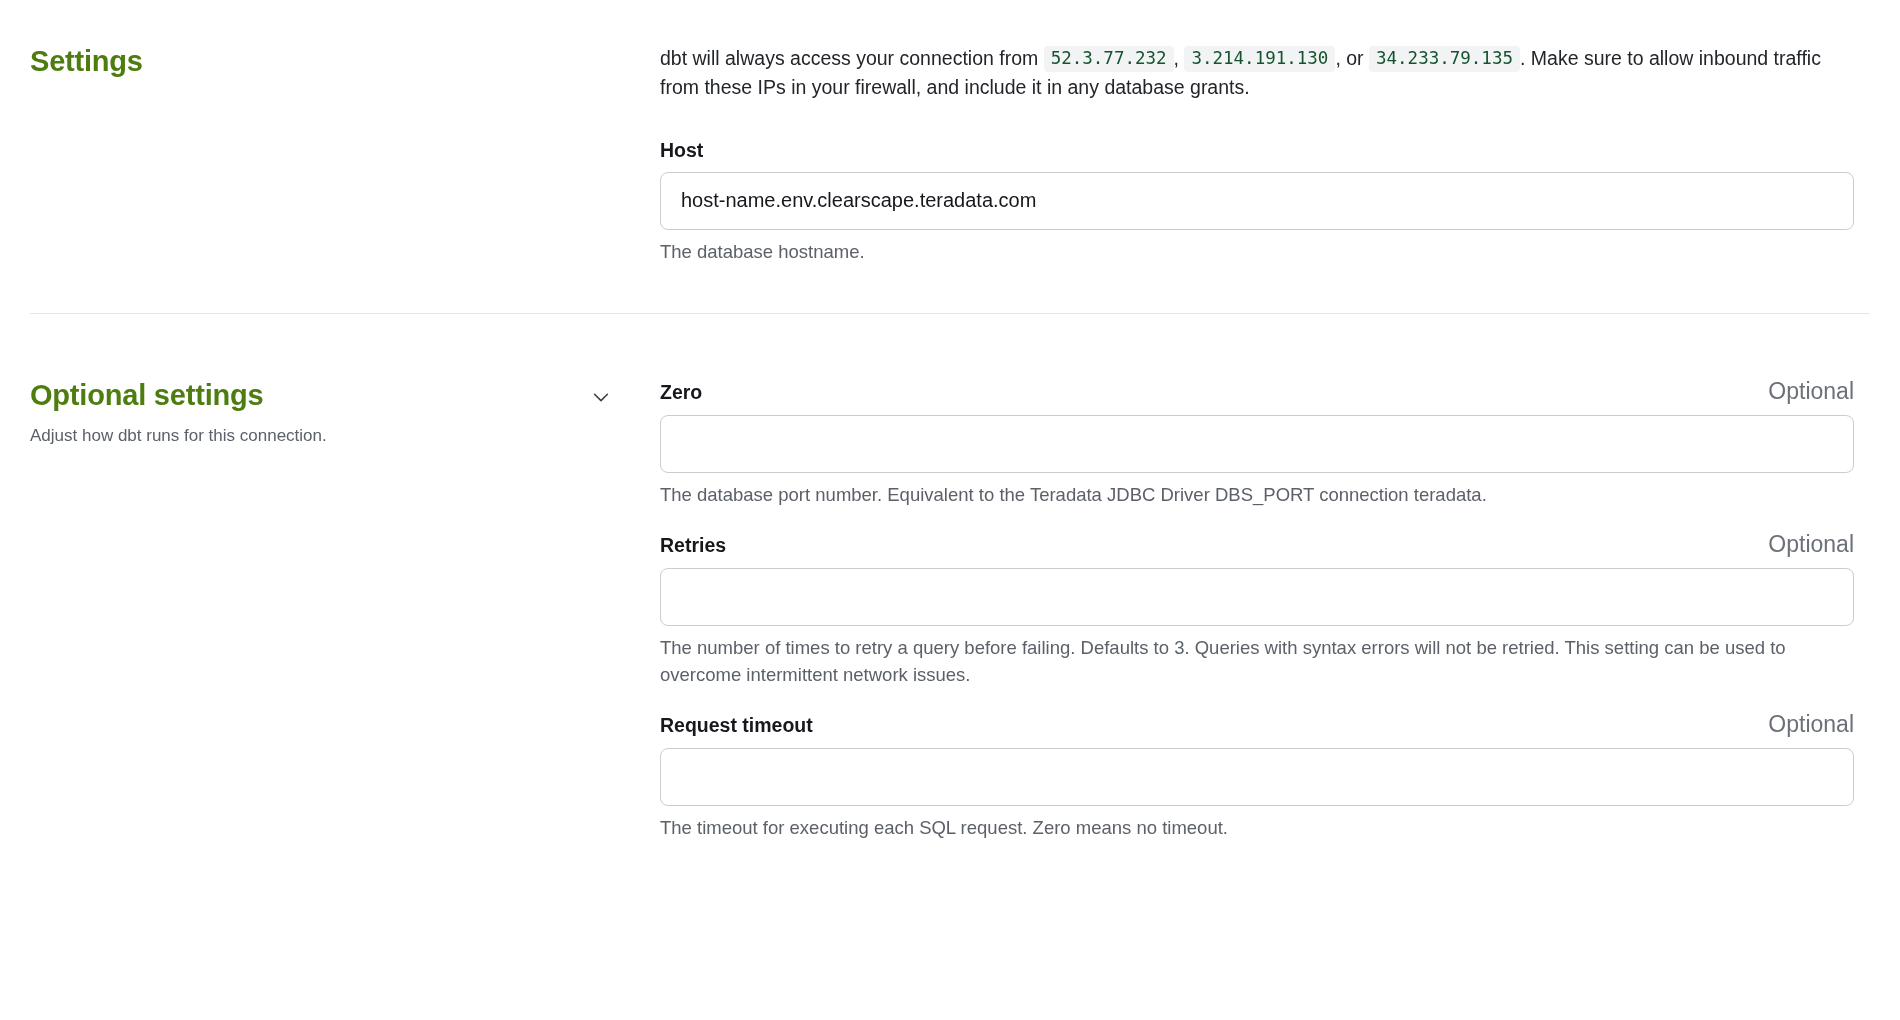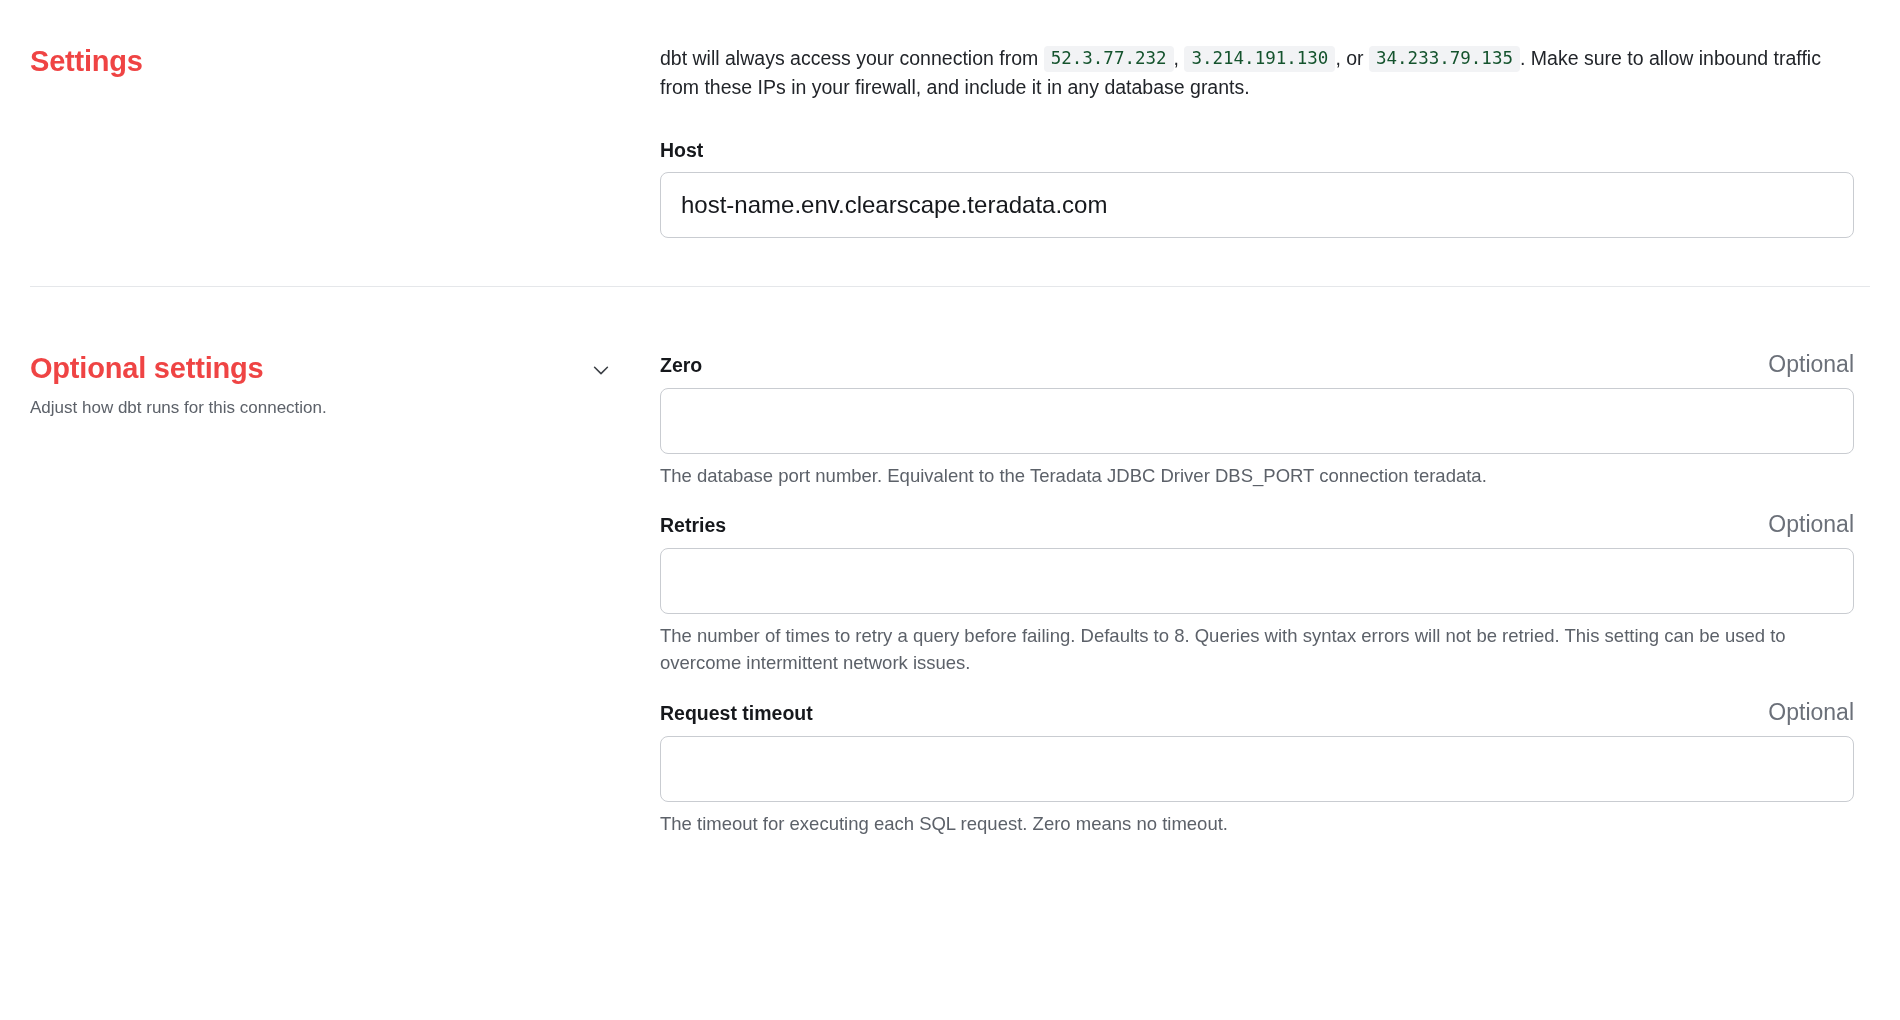--- a/index.html
+++ b/index.html
@@ -35,21 +35,21 @@
     flex: 0 0 630px;
     box-sizing: border-box;
     padding-right: 30px;
     position: relative;
   }
 
   .section-title {
     font-size: 29px;
     font-weight: 700;
     letter-spacing: -0.2px;
-    color: #ef4444;
+    color: #4d7c0f;
     margin: 0;
     line-height: 1.2;
   }
 
   .section-subtitle {
     font-size: 17px;
     color: #5c6169;
     margin-top: 12px;
     line-height: 1.35;
   }
@@ -111,26 +111,26 @@
   .field-optional {
     font-size: 23px;
     color: #6b7079;
     font-weight: 400;
   }
 
   .input {
     box-sizing: border-box;
     display: block;
     width: 100%;
-    height: 66px;
+    height: 58px;
     margin-top: 10px;
     border: 1px solid #c9ccd1;
     border-radius: 8px;
     background: #ffffff;
-    font-size: 24px;
+    font-size: 20px;
     font-family: "Liberation Sans", sans-serif;
     color: #16181c;
     padding: 0 20px;
     outline: none;
   }
   .input::placeholder { color: #16181c; }
 
   .help {
     font-size: 18.5px;
     color: #5c6169;
@@ -167,20 +167,21 @@
         <span class="code-chip">52.3.77.232</span><span>,</span>
         <span class="code-chip">3.214.191.130</span><span>, or</span>
         <span class="code-chip">34.233.79.135</span><span>. Make sure to allow inbound traffic from these IPs in your firewall, and include it in any database grants.</span>
       </p>
 
       <div class="field host-field">
         <div class="field-label-row">
           <span class="field-label">Host</span>
         </div>
         <input class="input" type="text" value="host-name.env.clearscape.teradata.com" style="">
+        <div class="help">The database hostname.</div>
       </div>
     </div>
   </div>
 
   <hr class="divider">
 
   <div class="section optional-section">
     <div class="section-left">
       <h2 class="section-title">Optional settings</h2>
       <div class="section-subtitle">Adjust how dbt runs for this connection.</div>
@@ -201,21 +202,21 @@
         <input class="input" type="text" value="" style="">
         <div class="help">The database port number. Equivalent to the Teradata JDBC Driver DBS_PORT connection teradata.</div>
       </div>
 
       <div class="field">
         <div class="field-label-row">
           <span class="field-label">Retries</span>
           <span class="field-optional">Optional</span>
         </div>
         <input class="input" type="text" value="" style="">
-        <div class="help">The number of times to retry a query before failing. Defaults to 8. Queries with syntax errors will not be retried. This setting can be used to overcome intermittent network issues.</div>
+        <div class="help">The number of times to retry a query before failing. Defaults to 3. Queries with syntax errors will not be retried. This setting can be used to overcome intermittent network issues.</div>
       </div>
 
       <div class="field">
         <div class="field-label-row">
           <span class="field-label">Request timeout</span>
           <span class="field-optional">Optional</span>
         </div>
         <input class="input" type="text" value="" style="">
         <div class="help">The timeout for executing each SQL request. Zero means no timeout.</div>
       </div>

